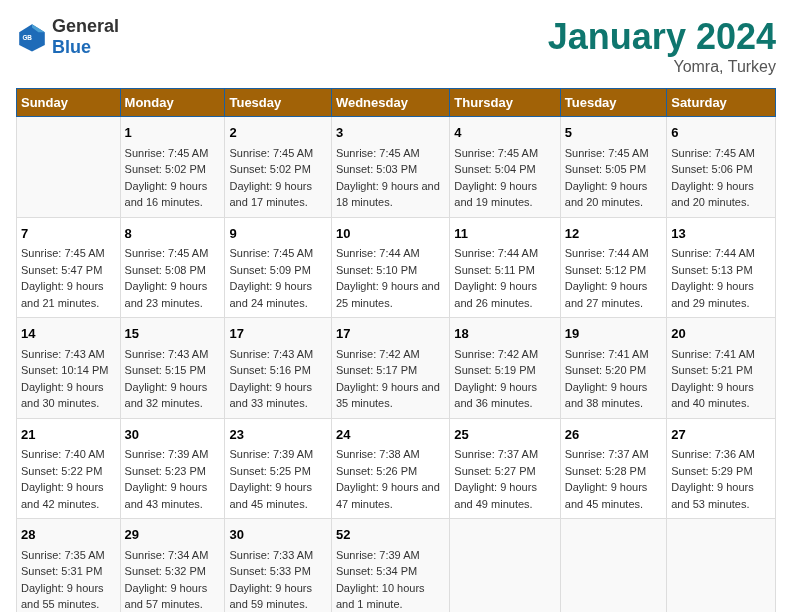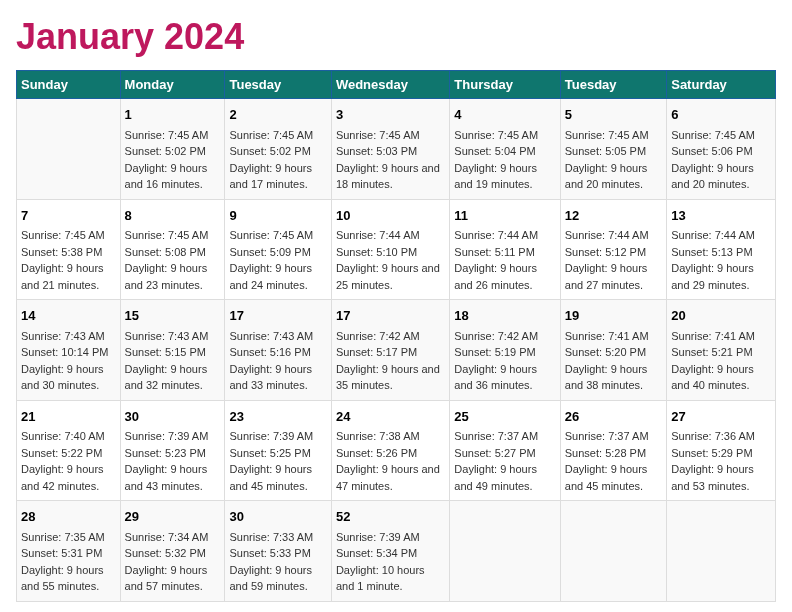--- a/index.html
+++ b/index.html
@@ -34,33 +34,33 @@
     .logo-icon {
       width: 32px;
       height: 32px;
     }
     .title-section {
       text-align: right;
     }
     .main-title {
       font-size: 36px;
       font-weight: bold;
-      color: #be185d;
+      color: #0f766e;
     }
     .subtitle {
       font-size: 16px;
       color: #555;
     }
     table {
       width: 100%;
       border-collapse: collapse;
       font-size: 11px;
     }
     thead tr th {
-      background-color: #0f766e;
+      background-color: #a16207;
       color: #fff;
       padding: 6px 4px;
       text-align: left;
       font-size: 13px;
       font-weight: bold;
       border: 1px solid #1a5fa0;
     }
     tbody tr {
       border-bottom: 1px solid #ccc;
     }
@@ -84,22 +84,34 @@
     }
     .cell-text {
       color: #333;
       font-size: 11px;
     }
   </style>
 </head>
 <body>
 
 <div class="header-section">
+  <div class="logo">
+    <svg class="logo-icon" viewBox="0 0 40 40">
+      <polygon points="20,4 36,14 36,30 20,38 4,30 4,14" fill="#1e6bb8"></polygon>
+      <polygon points="20,4 36,14 28,14 20,8" fill="#4a9fd4"></polygon>
+      <text x="8" y="24" font-size="8" fill="white" font-weight="bold">GB</text>
+    </svg>
+    <div>
+      <span class="logo-text-general">General</span><br>
+      <span class="logo-text-blue">Blue</span>
+    </div>
+  </div>
   <div class="title-section">
     <div class="main-title">January 2024</div>
+    <div class="subtitle">Yomra, Turkey</div>
   </div>
 </div>
 
 <table>
   <thead>
     <tr>
     <th>Sunday</th>
         <th>Monday</th>
         <th>Tuesday</th>
         <th>Wednesday</th>
@@ -145,21 +157,21 @@
           <span class="day-num">6</span>
           <div class="cell-text">Sunrise: 7:45 AM</div>
           <div class="cell-text">Sunset: 5:06 PM</div>
           <div class="cell-text">Daylight: 9 hours and 20 minutes.</div>
         </td>
       </tr>
       <tr>
         <td>
           <span class="day-num">7</span>
           <div class="cell-text">Sunrise: 7:45 AM</div>
-          <div class="cell-text">Sunset: 5:38 PM</div>
+          <div class="cell-text">Sunset: 5:47 PM</div>
           <div class="cell-text">Daylight: 9 hours and 21 minutes.</div>
         </td>
         <td>
           <span class="day-num">8</span>
           <div class="cell-text">Sunrise: 7:45 AM</div>
           <div class="cell-text">Sunset: 5:08 PM</div>
           <div class="cell-text">Daylight: 9 hours and 23 minutes.</div>
         </td>
         <td>
           <span class="day-num">9</span>

